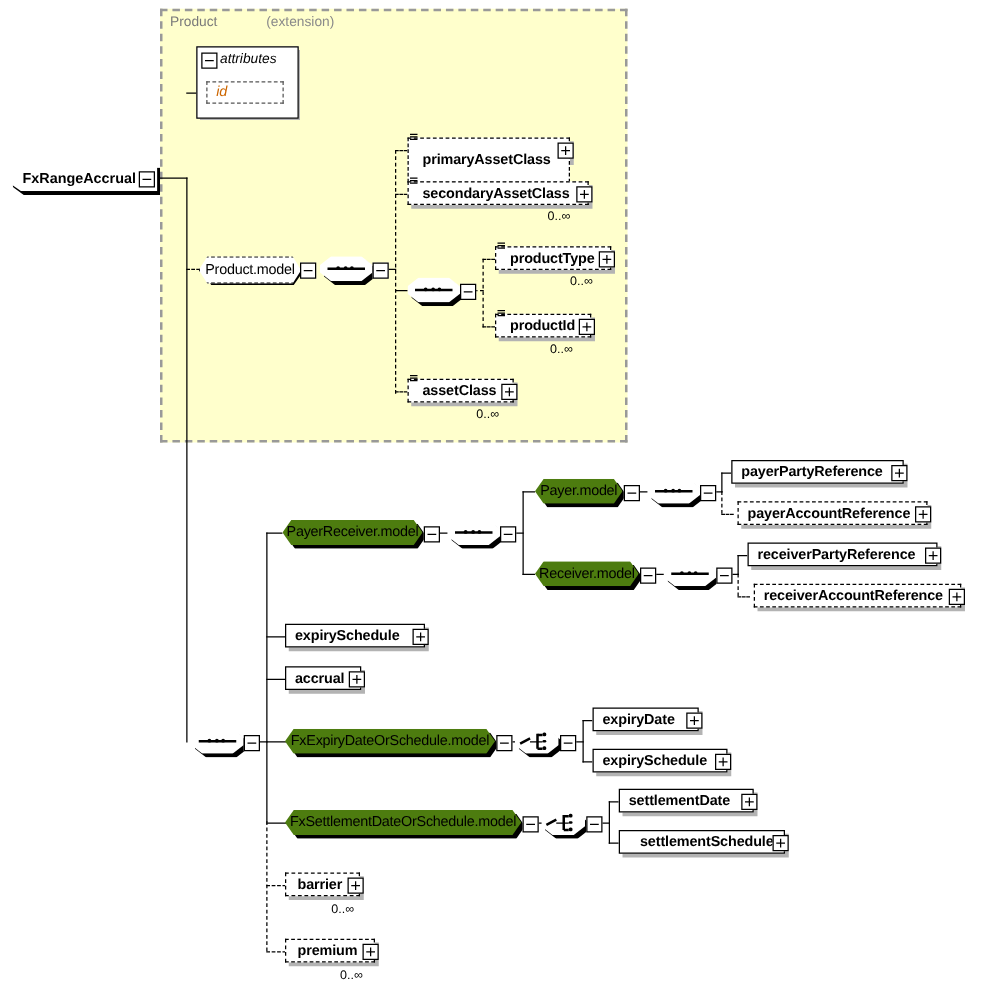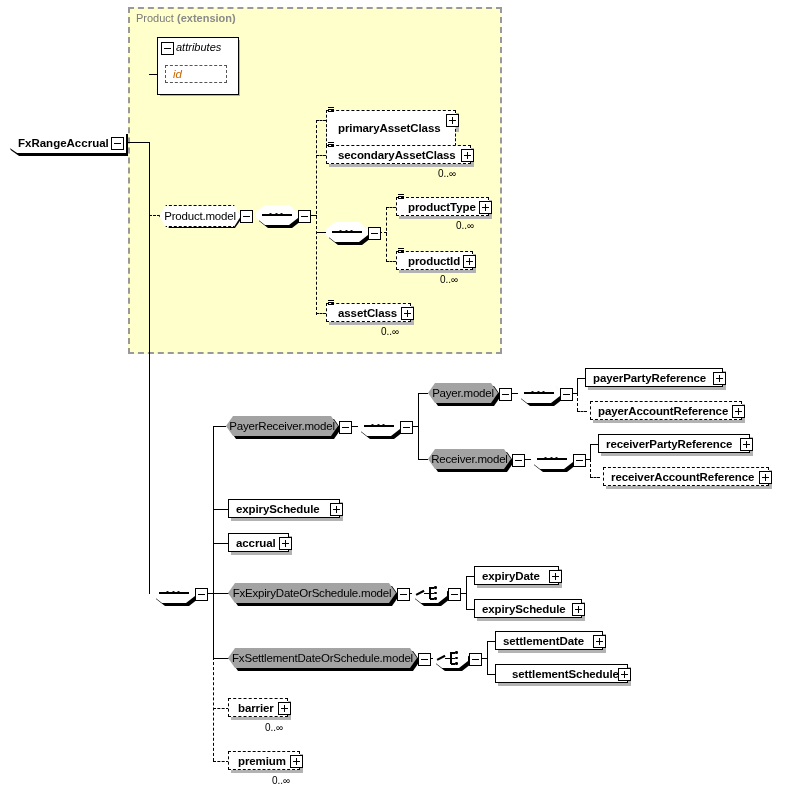--- a/index.html
+++ b/index.html
@@ -10,21 +10,21 @@
   .abs{position:absolute;box-sizing:border-box;}
 
   
   .group-box{
     background:#ffffcc;
     border:2px dashed #999999;
     border-width:2px;
   }
   .group-title{font-size:11px;color:#808080;white-space:nowrap;}
   .group-title b{font-weight:normal;color:#7a7a7a;}
-  .group-title span{font-weight:bold;color:#8a8a8a;}
+  .group-title span{font-weight:normal;color:#8a8a8a;margin-left:36px;}
 
   
   .shadow{position:absolute;background:#b3b3b3;z-index:1;}
 
   
   .ebox{
     background:#ffffff;
     border:1px solid #000000;
     display:flex;align-items:center;
     font-size:11.5px;
@@ -51,21 +51,21 @@
   .pm-out{
     position:absolute;width:11px;height:11px;border:1px solid #000;background:#fff;z-index:5;
   }
   .pm-out:before{content:"";position:absolute;left:2px;top:5px;width:7px;height:1px;background:#000;}
   .pm-out.plus:after{content:"";position:absolute;left:5px;top:2px;width:1px;height:7px;background:#000;}
   .oct-b{
     position:absolute;z-index:2;background:#000;
     clip-path:polygon(7px 0,calc(100% - 7px) 0,100% 50%,calc(100% - 7px) 100%,7px 100%,0 50%);
   }
   .oct-w{
-    position:absolute;z-index:3;background:#a3a3a3;
+    position:absolute;z-index:3;background:#4d7c0f;
     clip-path:polygon(7px 0,calc(100% - 7px) 0,100% 50%,calc(100% - 7px) 100%,7px 100%,0 50%);
     display:flex;align-items:center;justify-content:center;
     font-size:11.5px;white-space:nowrap;letter-spacing:-0.2px;
   }
   .oct-d{
     position:absolute;z-index:3;
     display:flex;align-items:center;justify-content:center;
     font-size:11.5px;white-space:nowrap;letter-spacing:-0.2px;
     background:#fff;
     border:1px dashed #000;

